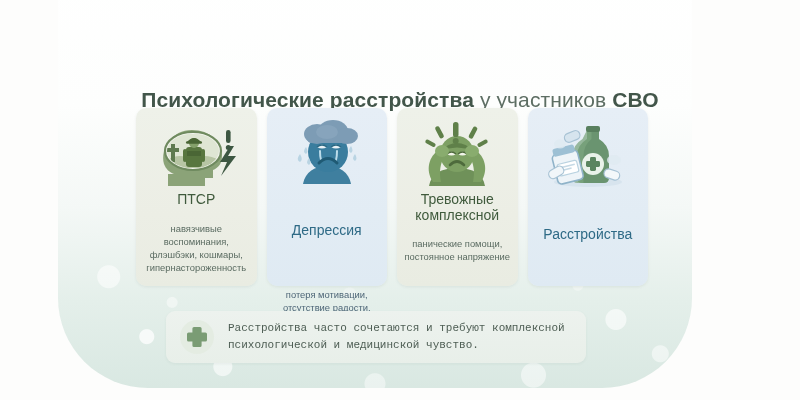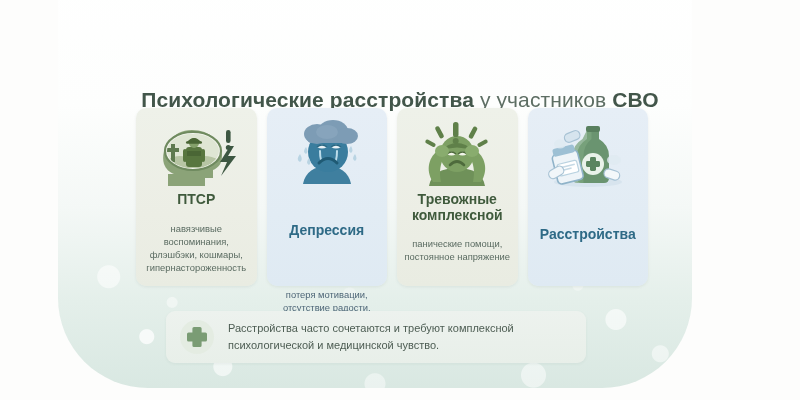--- a/index.html
+++ b/index.html
@@ -70,21 +70,21 @@
     display: flex; flex-direction: column; align-items: center;
     box-shadow: 0 1px 3px rgba(90,110,100,.10);
   }
   .card.green { background: linear-gradient(180deg,#eef1e9 0%, #eceee5 60%, #e9ece2 100%); }
   .card.blue  { background: linear-gradient(180deg,#e6eef6 0%, #e2ecf4 60%, #dfeaf3 100%); gap: 35px; }
 
   .icon-wrap { height: 74px; display: flex; align-items: center; justify-content: center; }
   .icon-wrap svg { display: block; }
 
   .card-title {
-    font-size: 14px; font-weight: bold;
+    font-size: 14px; font-weight: normal;
     text-align: center; line-height: 1.12;
     margin-top: 2px;
   }
   .card-title.t-green { color: #3f5a3c; }
   .card-title.t-blue  { color: #2e6a86; }
 
   .card-desc {
     margin-top: 15px;
     font-size: 9.4px; line-height: 1.38;
     text-align: center;
@@ -96,20 +96,21 @@
   
   .note {
     position: absolute;
     left: 166px; top: 311px;
     width: 420px; height: 52px;
     border-radius: 9px;
     background: linear-gradient(180deg,#edf2ee 0%, #e8efe9 100%);
     display: flex; align-items: center;
     padding: 0 14px;
     box-shadow: 0 1px 3px rgba(90,110,100,.08);
+    font-family: Liberation Mono, monospace;
   }
   .note-icon {
     flex: 0 0 auto;
     width: 34px; height: 34px; border-radius: 50%;
     background: #e4ece2;
     display: flex; align-items: center; justify-content: center;
     margin-right: 14px;
   }
   .note-text {
     font-size: 11px; line-height: 1.55; color: #4d5d53;

